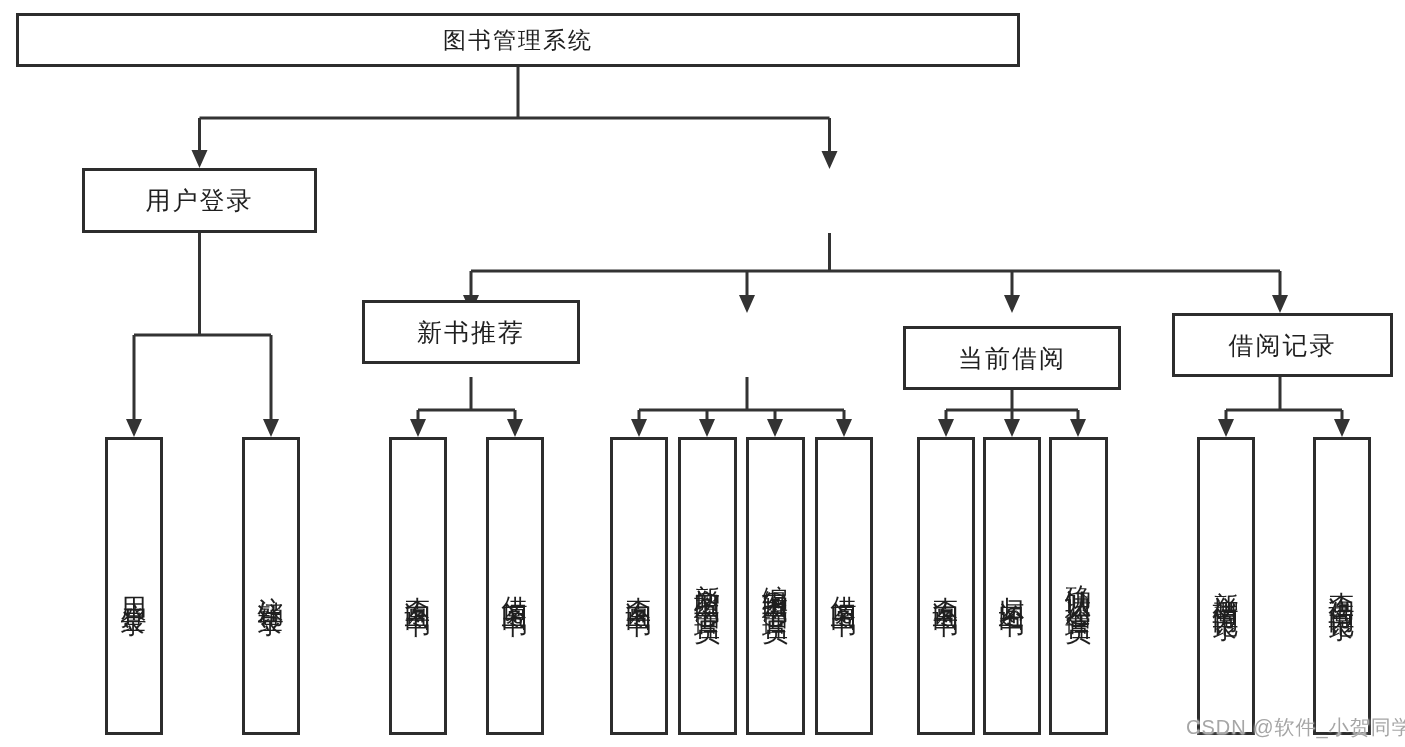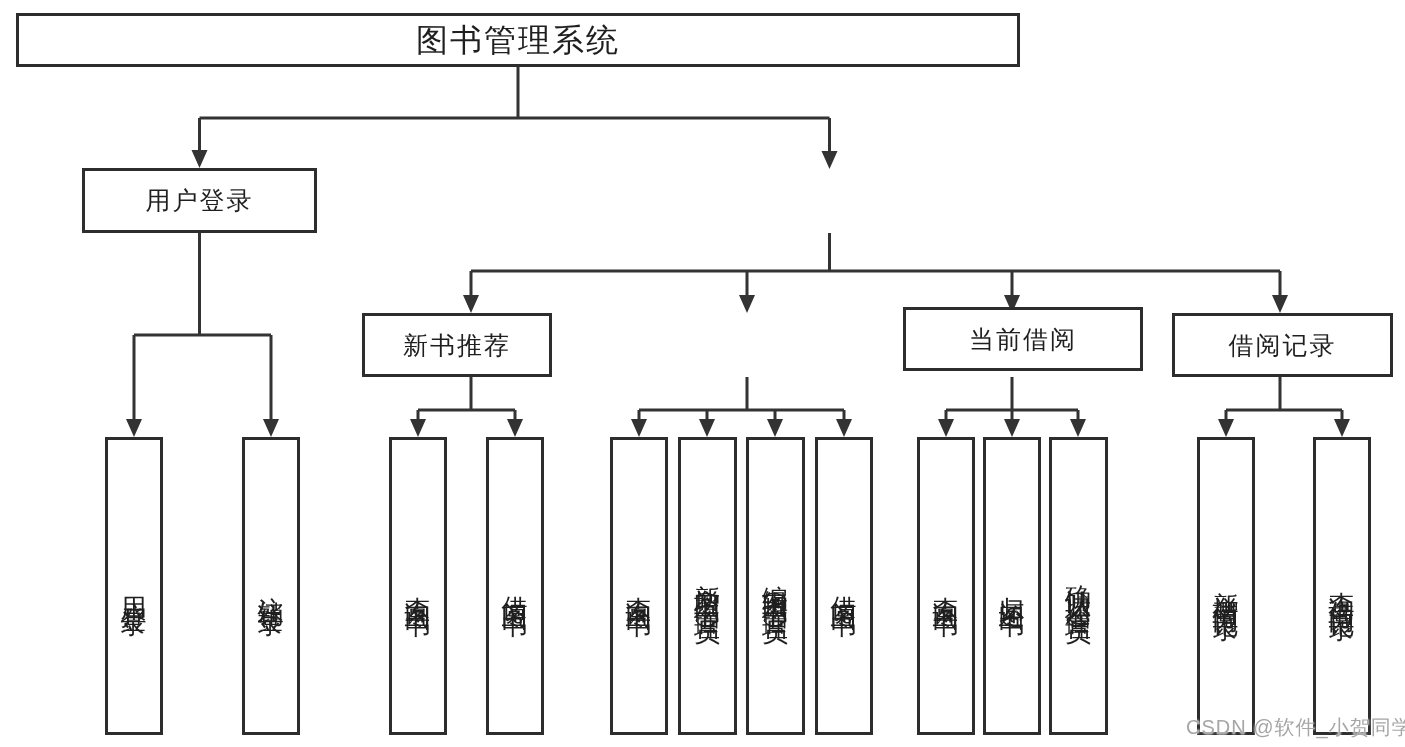--- a/index.html
+++ b/index.html
@@ -25,21 +25,21 @@
     box-sizing:border-box;
     background:var(--background);
     border:3px solid var(--border);
     display:flex;align-items:center;justify-content:center;
     z-index:2;
     color:var(--text);
   }
   .node.h .lbl{
     font-size:25px;letter-spacing:2px;line-height:1;white-space:nowrap;
   }
-  .node.root .lbl{font-size:32px;}
+  .node.root .lbl{font-size:23px;}
   .node.v .lbl{
     writing-mode:vertical-rl;
     text-orientation:mixed;
     font-size:26px;letter-spacing:5px;line-height:1;
     white-space:nowrap;
   }
   .watermark{
     position:absolute;left:1186px;top:714px;z-index:3;
     font-size:20px;color:var(--watermark);
     text-shadow:0 0 3px #ffffff,0 0 2px #ffffff;
@@ -90,24 +90,24 @@
   </svg>
 
   <div class="node h root" style="left:16px;top:13px;width:1004px;height:54px">
     <span class="lbl">图书管理系统</span>
   </div>
 
   <div class="node h" style="left:82px;top:168px;width:235px;height:65px">
     <span class="lbl">用户登录</span>
   </div>
 
-  <div class="node h" style="left:362px;top:313px;width:190px;height:64px">
+  <div class="node h" style="left:362px;top:300px;width:218px;height:64px">
     <span class="lbl">新书推荐</span>
   </div>
-  <div class="node h" style="left:903px;top:307px;width:240px;height:64px">
+  <div class="node h" style="left:903px;top:326px;width:218px;height:64px">
     <span class="lbl">当前借阅</span>
   </div>
   <div class="node h" style="left:1172px;top:313px;width:221px;height:64px">
     <span class="lbl">借阅记录</span>
   </div>
 
   <div class="node v" style="left:105px;top:437px;width:58px;height:298px">
     <span class="lbl">用户登录</span>
   </div>
   <div class="node v" style="left:242px;top:437px;width:58px;height:298px">

